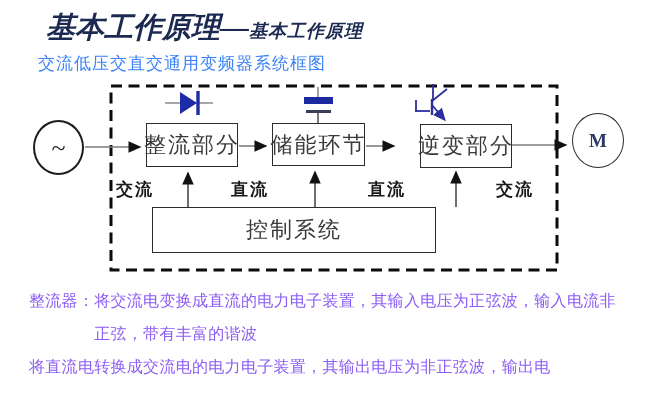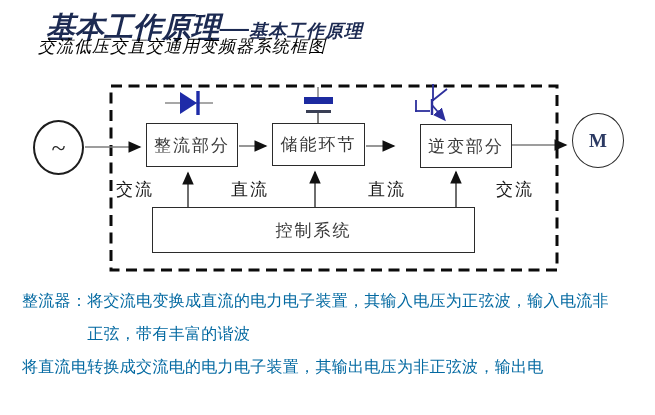--- a/index.html
+++ b/index.html
@@ -21,46 +21,45 @@
     color: #1c2a52;
     font-weight: 700;
     font-style: italic;
     line-height: 38px;
   }
   .title .main { font-size: 29px; letter-spacing: 0px; }
   .title .sub  { font-size: 18px; letter-spacing: 1px; }
   .subtitle {
     position: absolute;
     left: 38px;
-    top: 35px;
+    top: 52px;
     font-size: 17px;
-    color: #000000;
+    color: #3b82f6;
     letter-spacing: 1px;
     white-space: nowrap;
-    font-style: italic;
   }
   
   svg.wires { position: absolute; left: 0; top: 0; z-index: 1; }
   .dbox {
     position: absolute;
     z-index: 2;
     background: #ffffff;
     border: 1.6px solid #2b2b2b;
     display: flex;
     align-items: center;
     justify-content: center;
-    font-size: 17px;
+    font-size: 22px;
     color: #3a3a3a;
     letter-spacing: 2px;
     white-space: nowrap;
   }
   .box-rectifier { left: 146px; top: 123px; width: 92px; height: 44px; }
   .box-storage   { left: 272px; top: 123px; width: 93px; height: 43px; }
   .box-inverter  { left: 400px; top: 124px; width: 92px; height: 44px; margin-left: 20px; }
-  .box-control   { left: 152px; top: 207px; width: 323px; height: 46px; }
+  .box-control   { left: 152px; top: 207px; width: 284px; height: 46px; }
   .circle {
     position: absolute;
     z-index: 2;
     background: #ffffff;
     border-radius: 50%;
     display: flex;
     align-items: center;
     justify-content: center;
   }
   .src-circle {
@@ -74,34 +73,35 @@
     font-size: 19px; font-weight: 700; color: #2c3a63;
   }
   .flow {
     position: absolute;
     z-index: 2;
     top: 178px;
     font-size: 17px;
     color: #191919;
     letter-spacing: 2px;
     white-space: nowrap;
+    font-weight: bold;
   }
   .flow-0 { left: 116px; }
   .flow-1 { left: 231px; }
   .flow-2 { left: 368px; }
   .flow-3 { left: 496px; }
   
   .note {
     position: absolute;
-    left: 22px;
+    left: 29px;
     width: 612px;
     display: flex;
     font-size: 16px;
     line-height: 33px;
-    color: #0369a1;
+    color: #8b5cf6;
     letter-spacing: 0.3px;
   }
   .note .term { white-space: nowrap; flex: 0 0 auto; }
   .note-0 { top: 284px; }
   .note-1 { top: 350px; }
 </style>
 </head>
 <body>
 
 <div class="slide">

